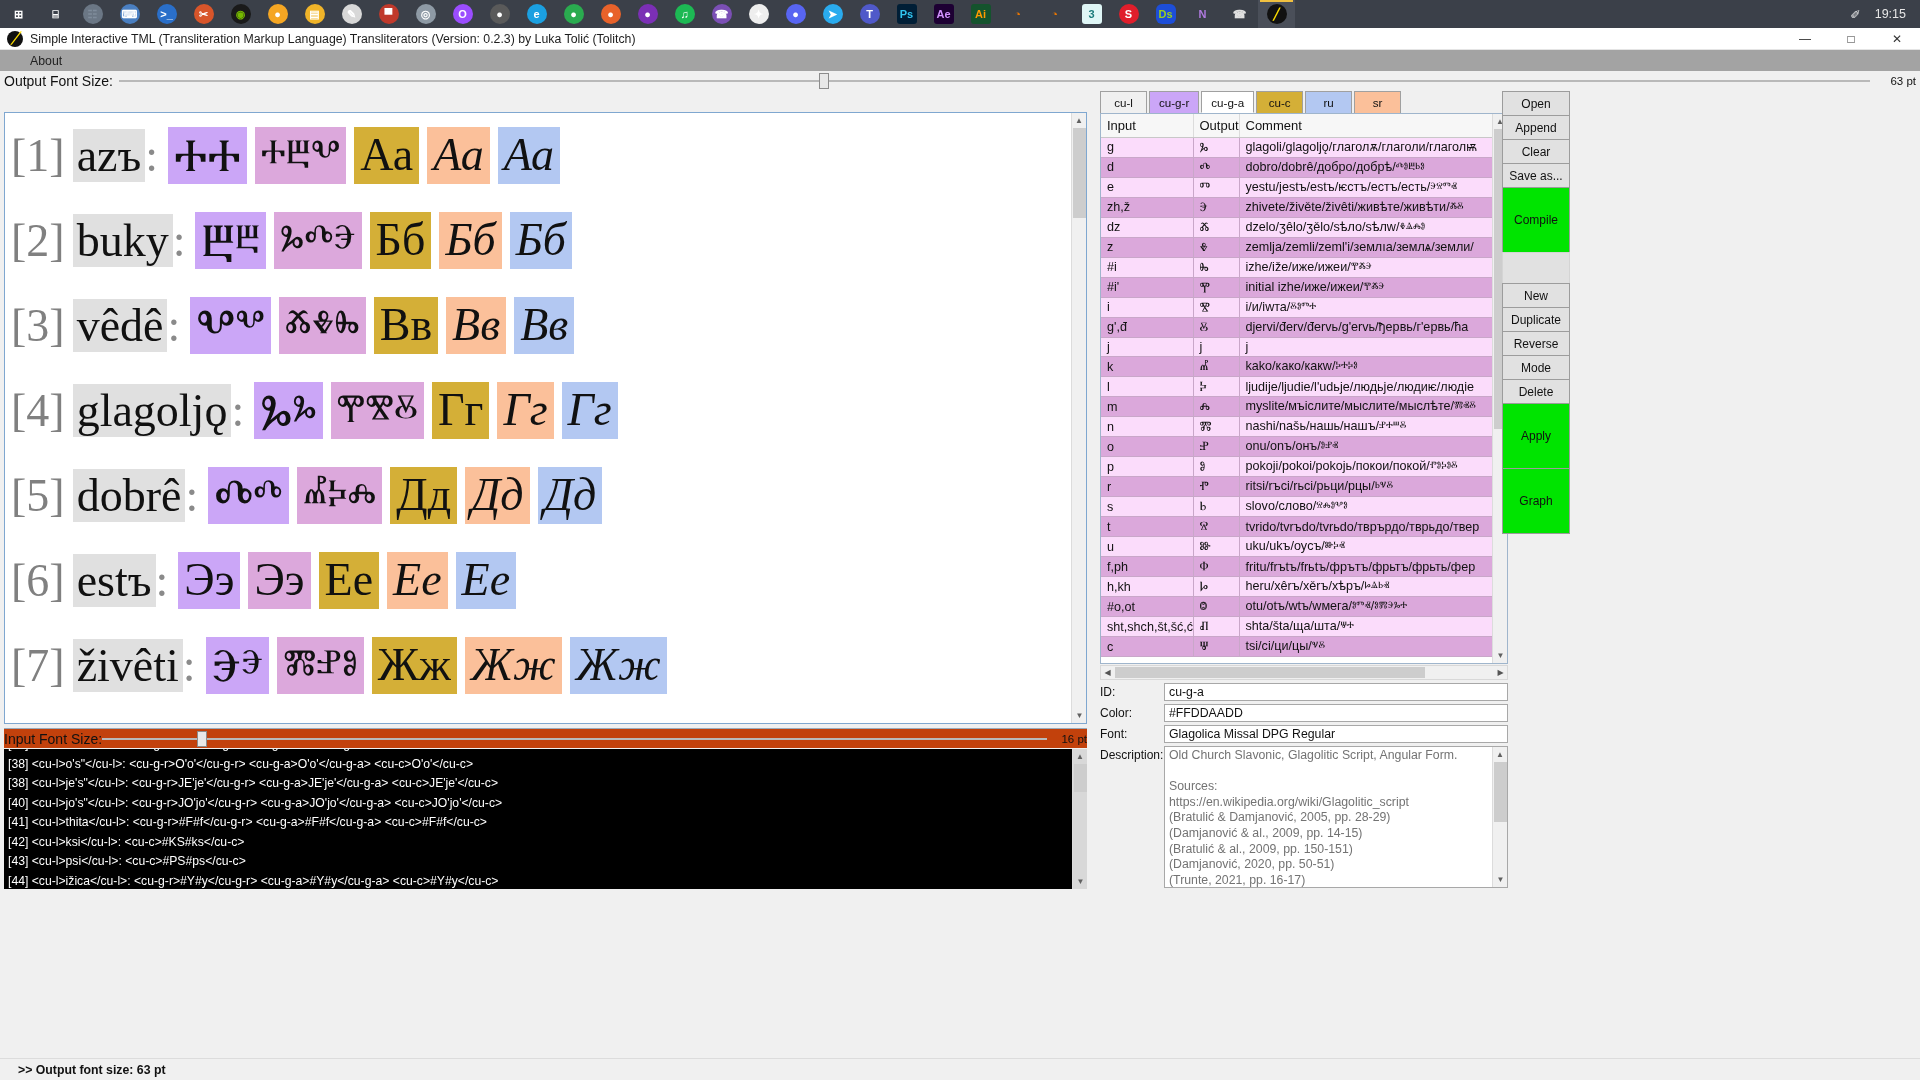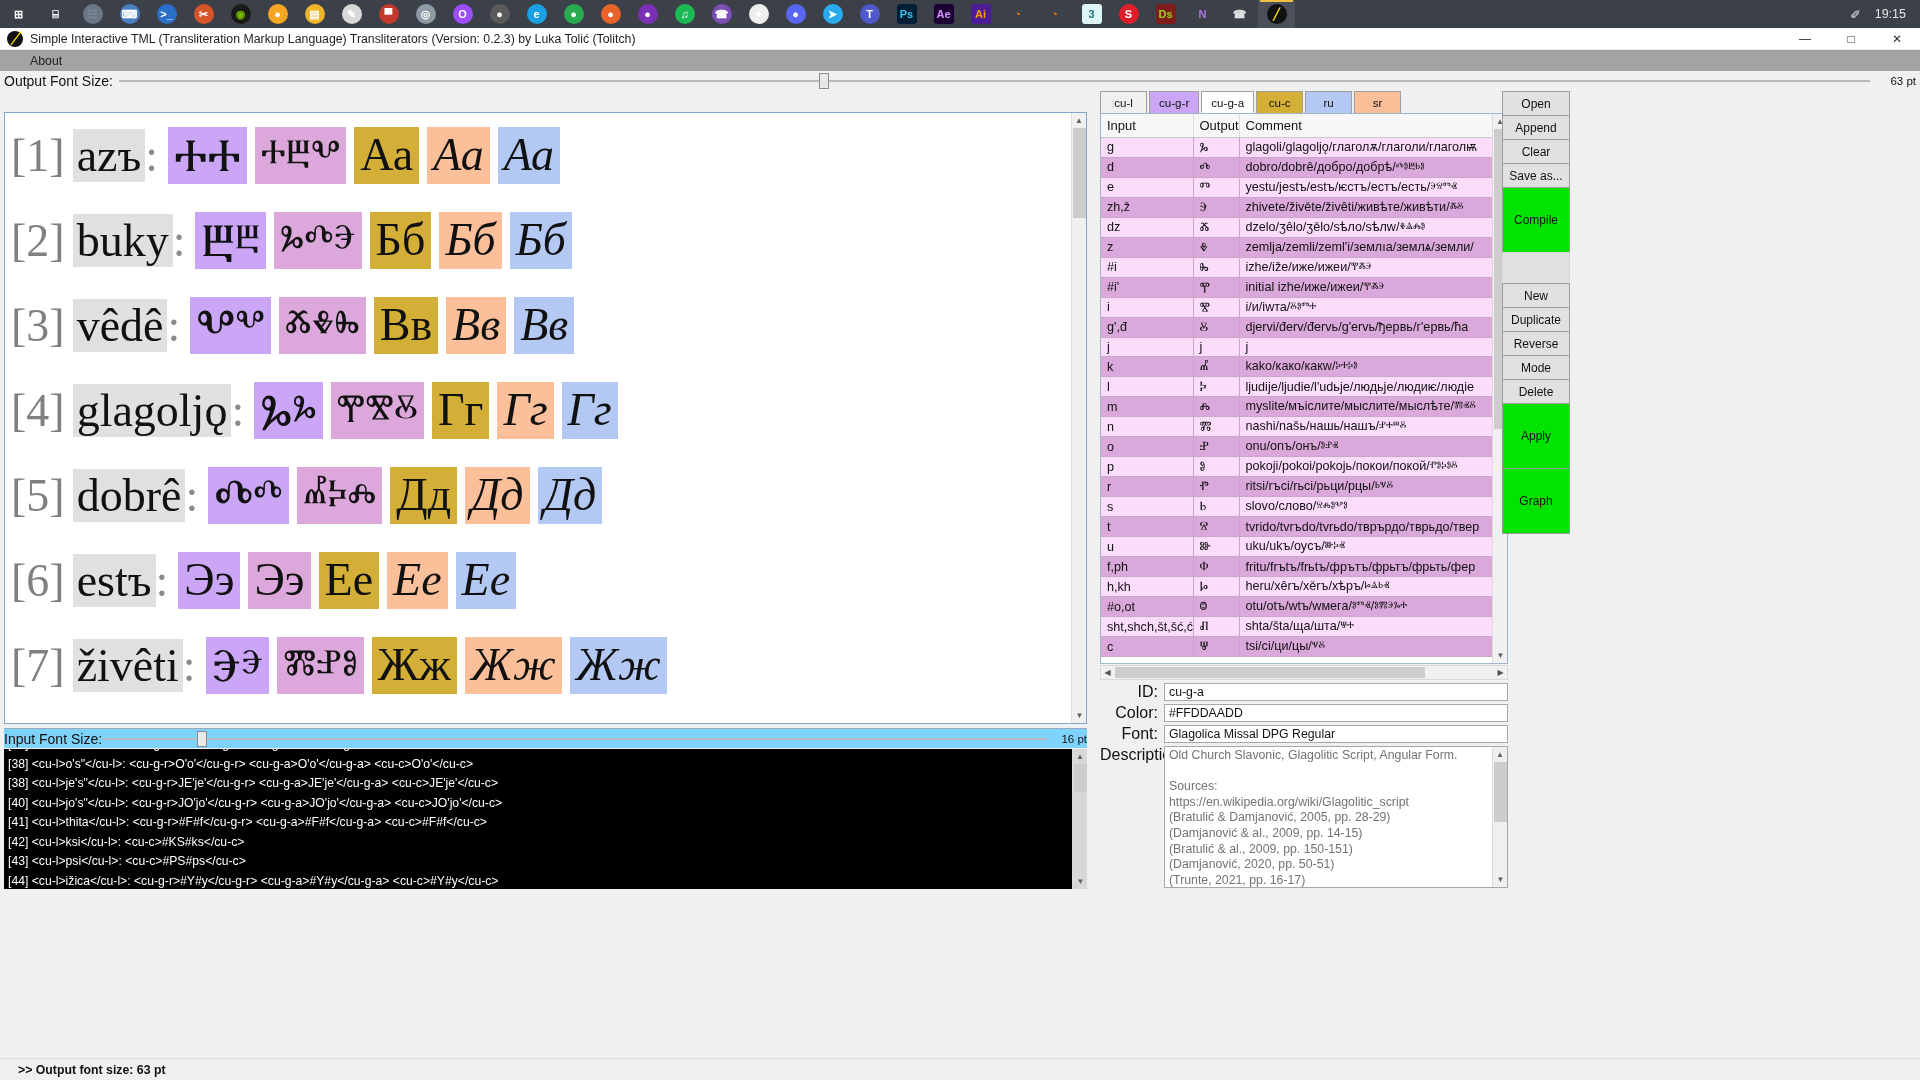--- a/index.html
+++ b/index.html
@@ -120,21 +120,21 @@
   }
   .vsb .up, .vsb .down {
     height: 15px; display: flex; align-items: center; justify-content: center;
     font-size: 8px; color: #606060;
   }
   .vsb .thumb2 { position: absolute; left: 1px; width: 13px; background: #cdcdcd; }
 
   
   #infont-row {
     position: absolute; left: 4px; top: 637px; width: 1083px; height: 20px;
-    display: flex; align-items: center; background: #7dd3fc;
+    display: flex; align-items: center; background: #c2410c;
     border-top: 1px solid #9ab;
   }
 
   
   #console {
     position: absolute; left: 4px; top: 658px; width: 1083px; height: 140px;
     background: #000; color: #fff; overflow: hidden;
     font-family: "Liberation Sans", sans-serif; font-size: 12.2px;
   }
   #console-inner { position: absolute; left: 0; top: -14px; right: 15px; }
@@ -185,21 +185,21 @@
     position: absolute; top: 0; width: 13px; height: 13px;
     display: flex; align-items: center; justify-content: center; font-size: 8px; color: #555;
   }
   #tbl-hsb .left { left: 0; } #tbl-hsb .right { right: 0; }
   #tbl-hsb .thumb3 { position: absolute; left: 14px; top: 1px; width: 310px; height: 11px; background: #cdcdcd; }
 
   
   #form { position: absolute; left: 8px; top: 592px; width: 408px; }
   .frow { display: flex; align-items: flex-start; margin-bottom: 3px; }
   .flabel {
-    width: 64px; text-align: right; padding-right: 6px; font-size: 16px;
+    width: 64px; text-align: left; padding-right: 6px; font-size: 12px;
     color: #111; line-height: 18px;
   }
   .finput {
     flex: 1; border: 1px solid #a8a8a8; background: #fff; height: 18px;
     font-size: 12.3px; color: #111; padding: 1px 4px; line-height: 15px;
     white-space: nowrap; overflow: hidden;
   }
   #desc-box {
     flex: 1; border: 1px solid #a8a8a8; background: #fff; height: 142px;
     position: relative; overflow: hidden;
@@ -304,36 +304,36 @@
     <div class="tb-icon">
       <span class="glyph" style="background: rgb(80, 89, 201); color: rgb(255, 255, 255);">T</span>
     </div>
     <div class="tb-icon">
       <span class="glyph sq" style="background: rgb(0, 30, 54); color: rgb(49, 197, 240);">Ps</span>
     </div>
     <div class="tb-icon">
       <span class="glyph sq" style="background: rgb(29, 0, 51); color: rgb(210, 145, 255);">Ae</span>
     </div>
     <div class="tb-icon">
-      <span class="glyph sq" style="background: #4c1d95; color: rgb(255, 154, 0);">Ai</span>
+      <span class="glyph sq" style="background: #14532d; color: rgb(255, 154, 0);">Ai</span>
     </div>
     <div class="tb-icon">
       <span class="glyph" style="background: transparent; color: rgb(234, 118, 0);">◔</span>
     </div>
     <div class="tb-icon">
       <span class="glyph" style="background: transparent; color: rgb(234, 118, 0);">◔</span>
     </div>
     <div class="tb-icon">
       <span class="glyph sq" style="background: rgb(223, 246, 246); color: rgb(26, 122, 122);">3</span>
     </div>
     <div class="tb-icon">
       <span class="glyph" style="background: rgb(224, 30, 43); color: rgb(255, 255, 255);">S</span>
     </div>
     <div class="tb-icon">
-      <span class="glyph sq" style="background: #7f1d1d; color: rgb(154, 209, 32);">Ds</span>
+      <span class="glyph sq" style="background: #1d4ed8; color: rgb(154, 209, 32); border-radius: 6px;">Ds</span>
     </div>
     <div class="tb-icon">
       <span class="glyph" style="background: transparent; color: rgb(176, 122, 224);">N</span>
     </div>
     <div class="tb-icon">
       <span class="glyph" style="background: transparent; color: rgb(224, 224, 224);">☎</span>
     </div>
     <div class="tb-icon active">
       <span class="glyph" style="background: rgb(17, 17, 17); color: rgb(255, 224, 0);">╱</span>
     </div>

